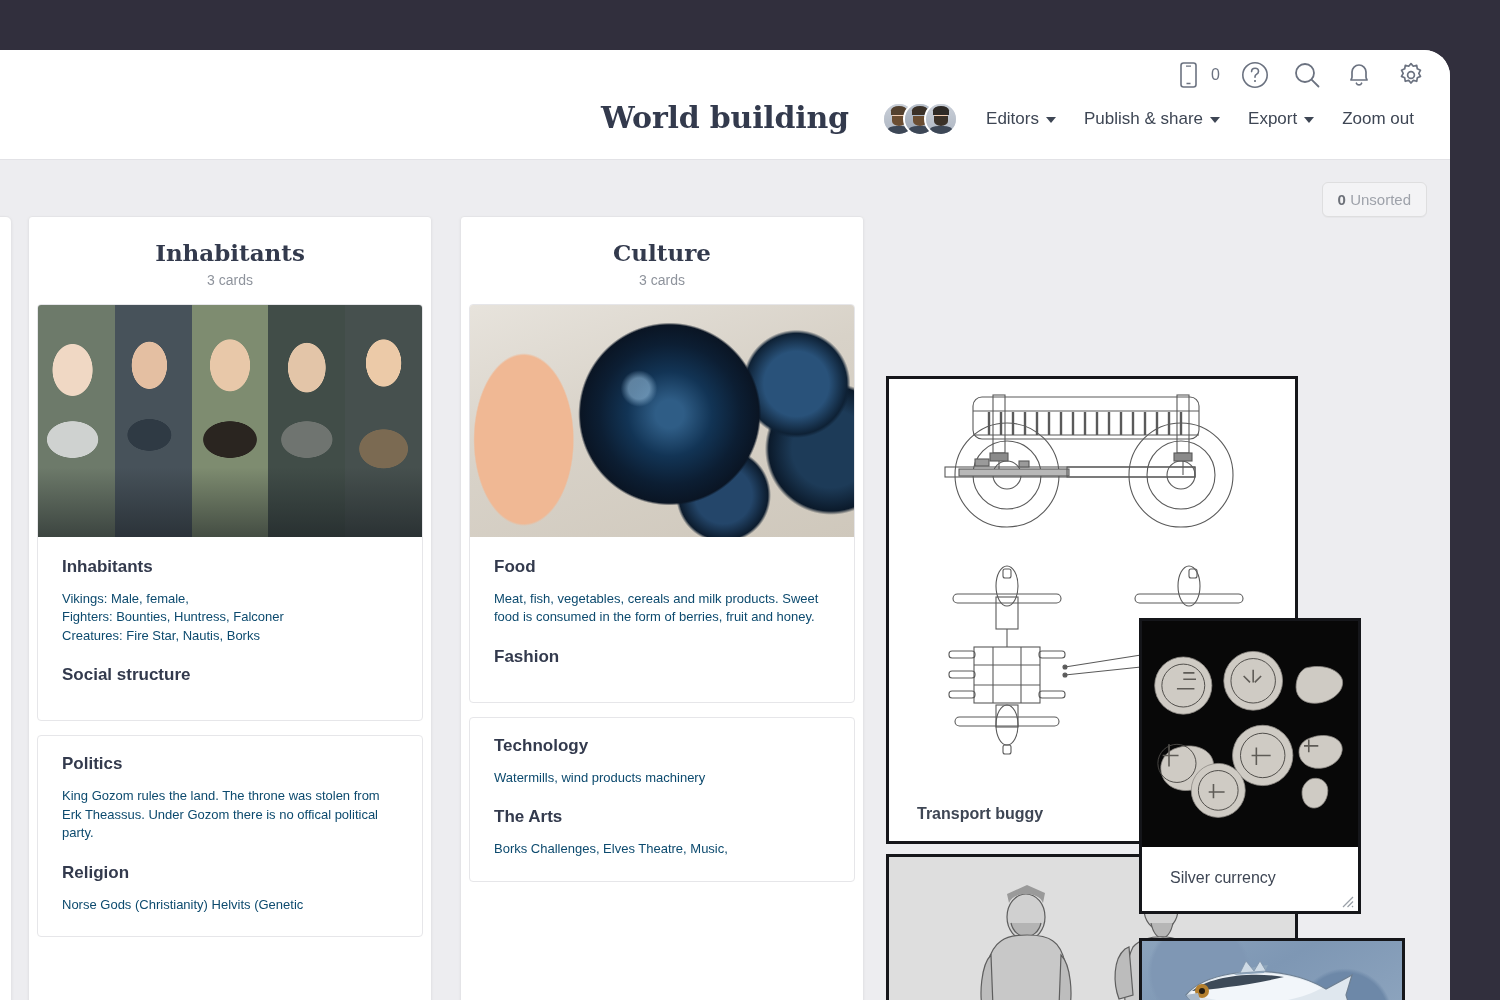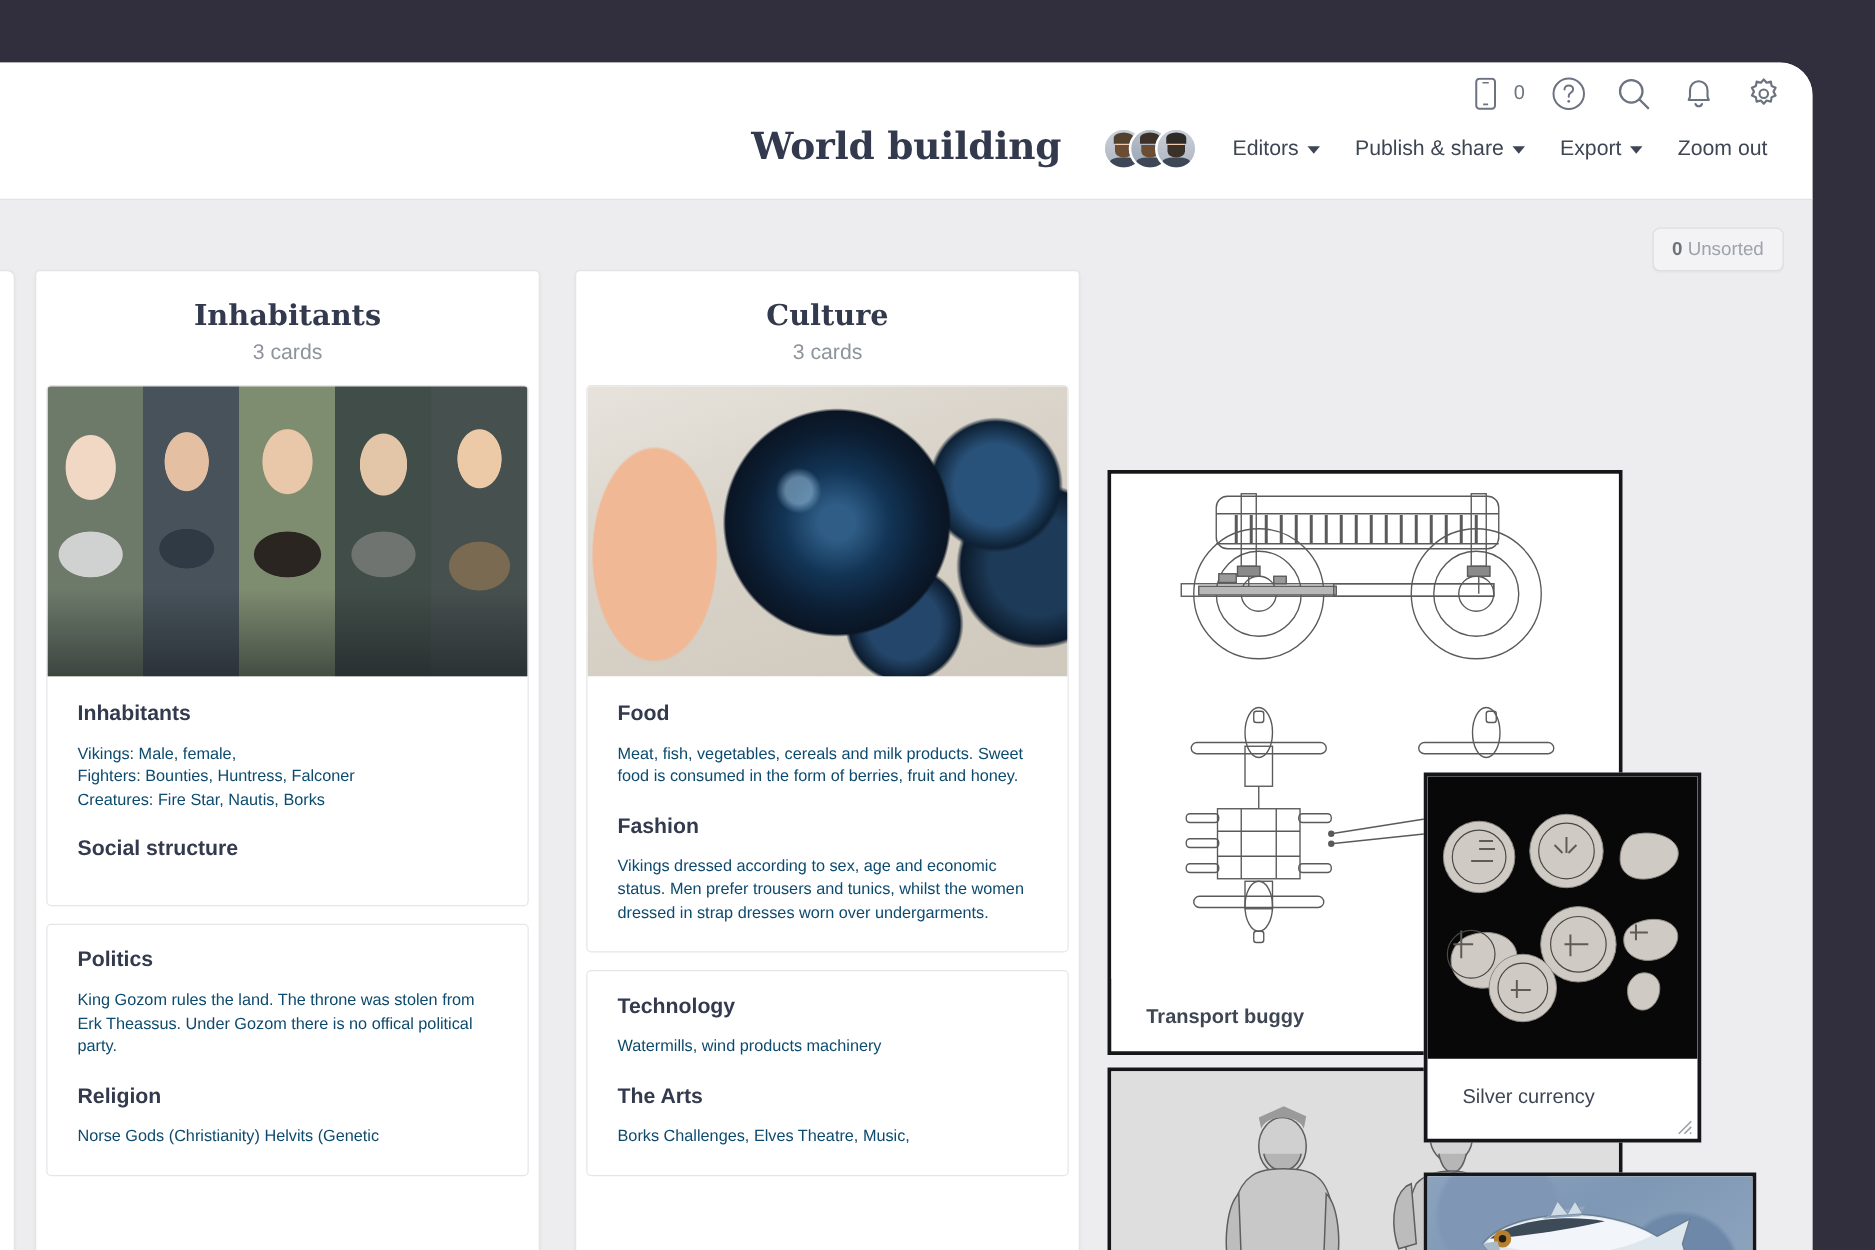--- a/index.html
+++ b/index.html
@@ -215,21 +215,21 @@
     text-align: center;
   }
   .col-title {
     font-family: "DejaVu Serif", "Liberation Serif", serif;
     font-weight: bold;
     font-size: 23px;
     color: #333a4d;
   }
   .col-sub {
     margin-top: 6px;
-    font-size: 17px;
+    font-size: 14px;
     color: #8e939c;
   }
 
   .col-body { padding: 0 8px; }
 
   .card {
     background: #ffffff;
     border: 1px solid #e6e6e9;
     border-radius: 4px;
     margin-bottom: 14px;
@@ -503,21 +503,20 @@
           <div class="col-sub">3 cards</div>
         </div>
         <div class="col-body">
 
           <div class="card">
             <div class="card-img sphere-photo"></div>
             <div class="card-text">
               <div class="field-label">Food</div>
               <div class="field-value">Meat, fish, vegetables, cereals and milk products. Sweet food is consumed in the form of berries, fruit and honey.</div>
               <div class="field-label">Fashion</div>
-              <div class="field-value">Vikings dressed according to sex, age and economic status. Men prefer trousers and tunics, whilst the women dressed in strap dresses worn over undergarments.</div>
             </div>
           </div>
 
           <div class="card">
             <div class="card-text tight">
               <div class="field-label">Technology</div>
               <div class="field-value">Watermills, wind products machinery</div>
               <div class="field-label">The Arts</div>
               <div class="field-value">Borks Challenges, Elves Theatre, Music,</div>
             </div>

